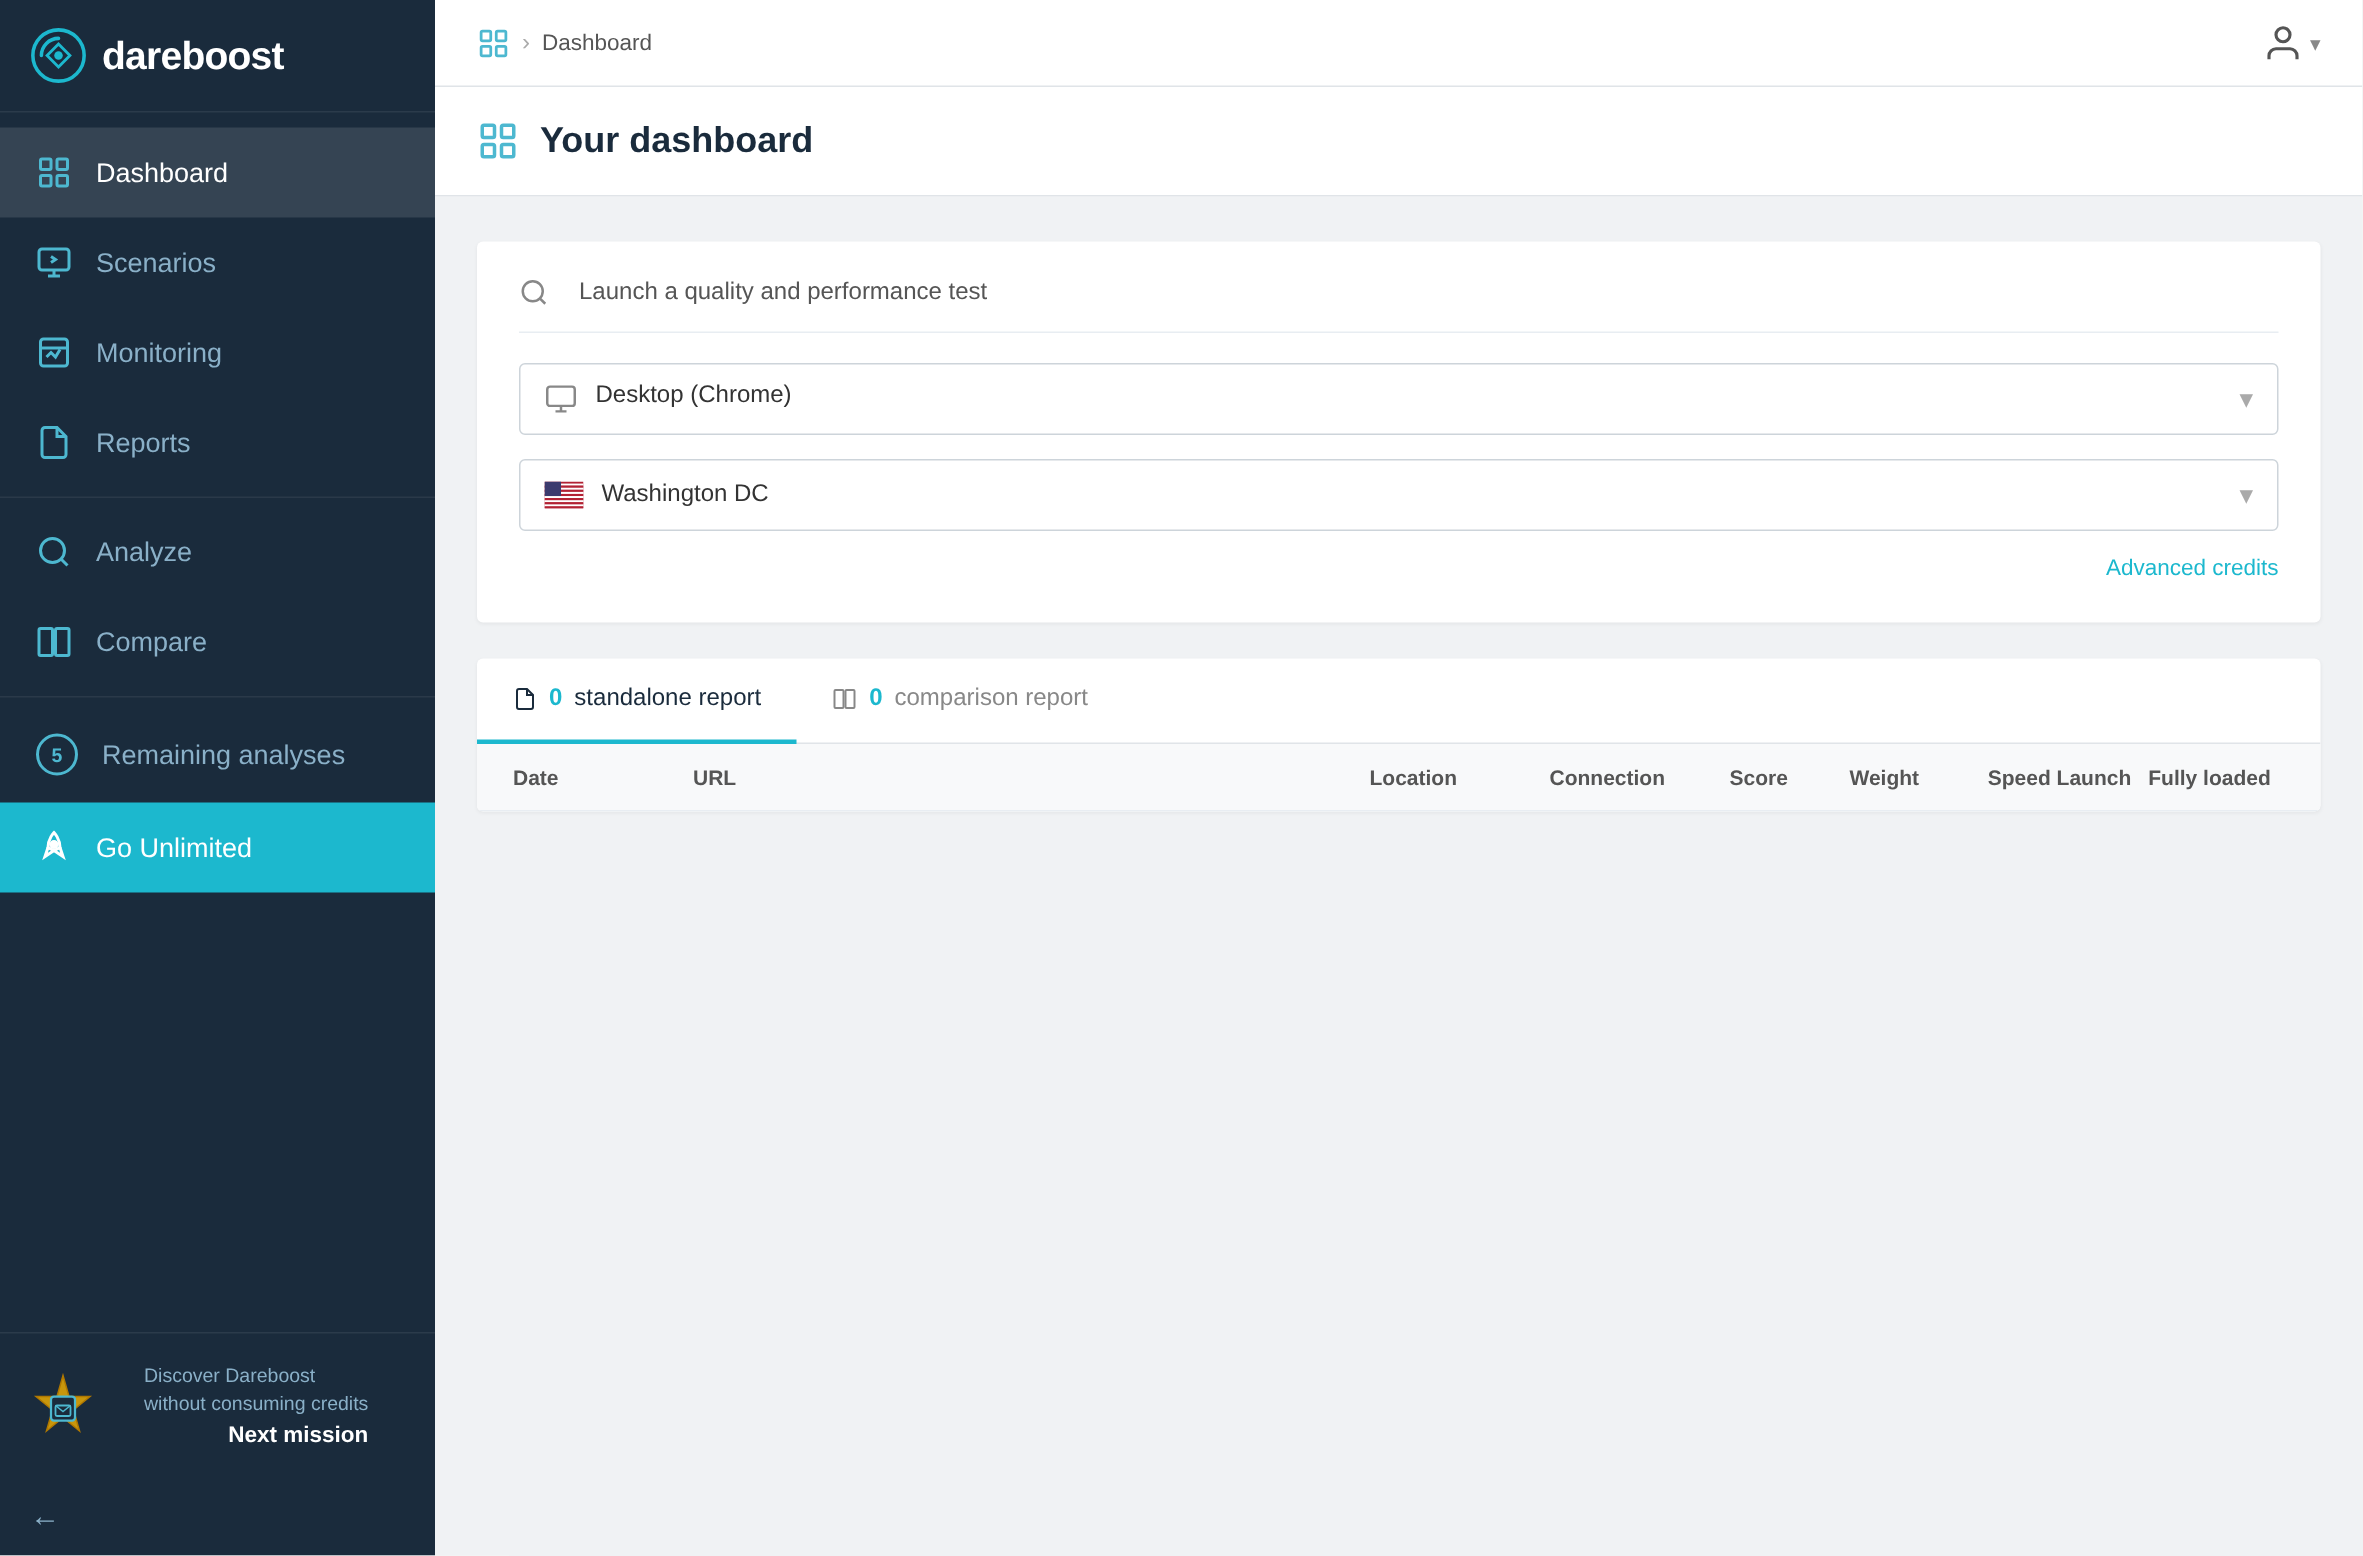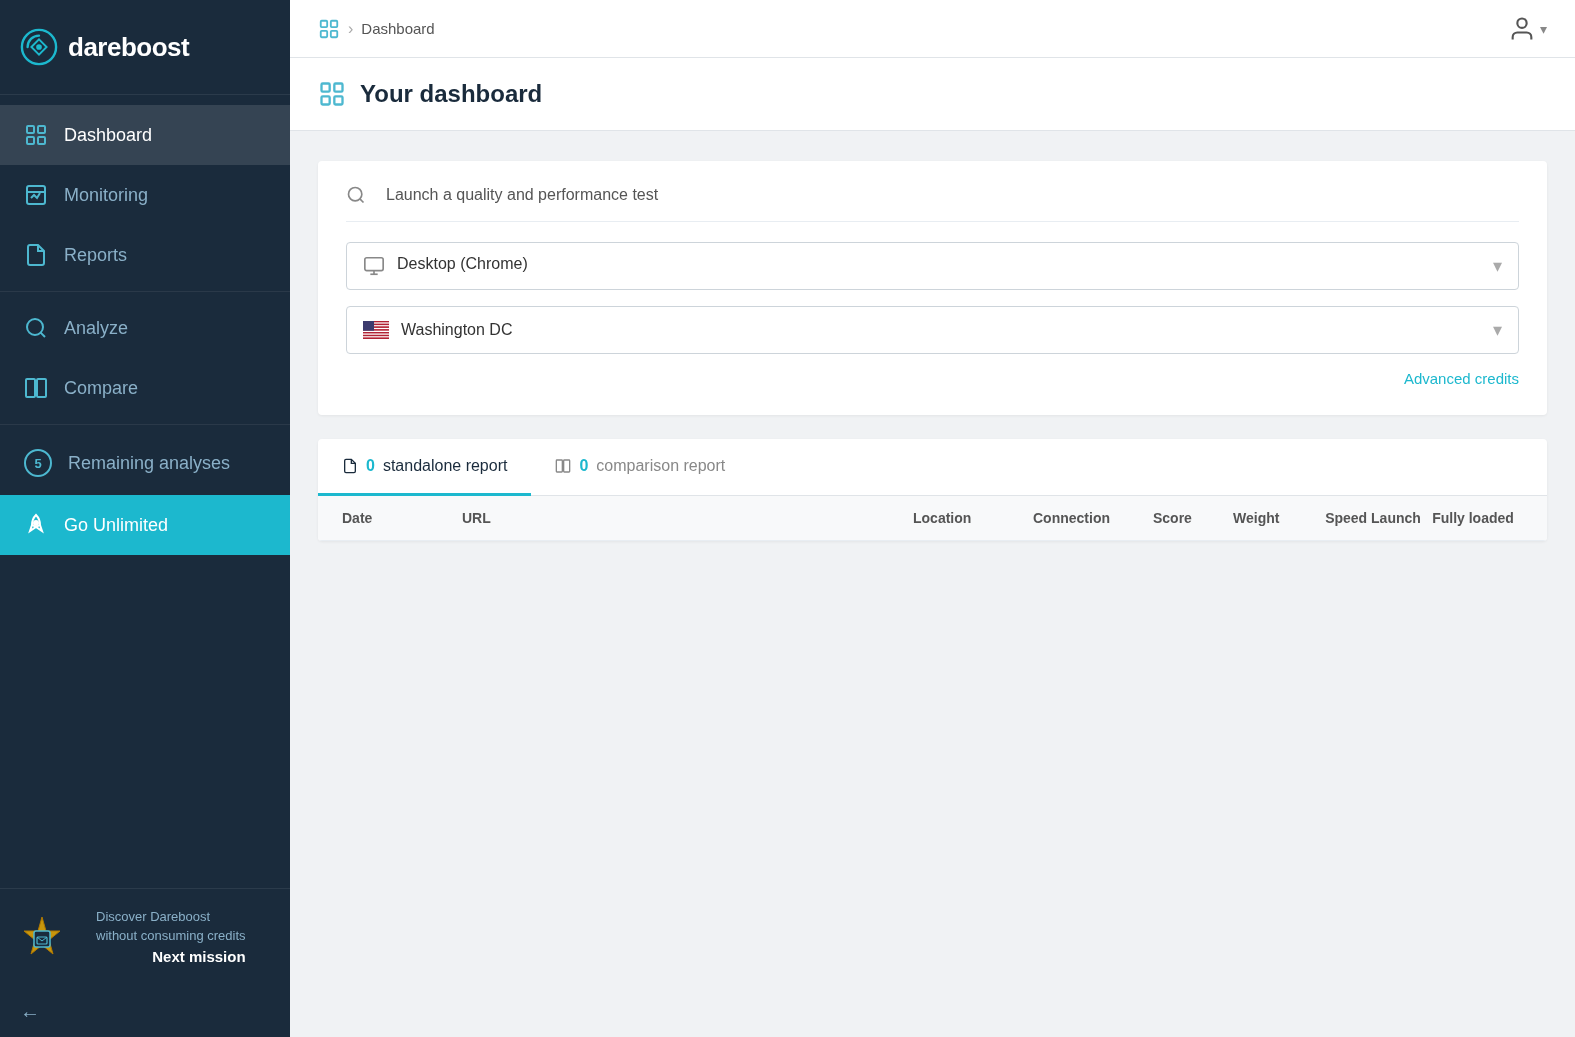--- a/index.html
+++ b/index.html
@@ -9,21 +9,21 @@
     #sidebar {
       width: 290px;
       min-width: 290px;
       background: #1a2b3c;
       display: flex;
       flex-direction: column;
       height: 100%;
     }
 
     #sidebar-logo {
-      padding: 28px 20px;
+      padding: 18px 20px;
       display: flex;
       align-items: center;
       gap: 10px;
       border-bottom: 1px solid rgba(255,255,255,0.08);
     }
 
     .logo-icon {
       width: 38px;
       height: 38px;
     }
@@ -405,20 +405,28 @@
     <div class="nav-item active">
       <svg class="nav-icon" viewBox="0 0 24 24" fill="none" stroke="currentColor" stroke-width="2">
         <rect x="3" y="3" width="7" height="7" rx="1"></rect>
         <rect x="14" y="3" width="7" height="7" rx="1"></rect>
         <rect x="3" y="14" width="7" height="7" rx="1"></rect>
         <rect x="14" y="14" width="7" height="7" rx="1"></rect>
       </svg>
       <span>Dashboard</span>
     </div>
 
+    <div class="nav-item">
+      <svg class="nav-icon" viewBox="0 0 24 24" fill="none" stroke="currentColor" stroke-width="2">
+        <rect x="2" y="3" width="20" height="14" rx="2"></rect>
+        <path d="M8 21 h8 M12 17 v4"></path>
+        <path d="M10 8 l3 2 -3 2"></path>
+      </svg>
+      <span>Scenarios</span>
+    </div>
 
     <div class="nav-item">
       <svg class="nav-icon" viewBox="0 0 24 24" fill="none" stroke="currentColor" stroke-width="2">
         <rect x="3" y="3" width="18" height="18" rx="2"></rect>
         <path d="M3 9 h18"></path>
         <path d="M7 15 l3-3 3 3 3-5"></path>
       </svg>
       <span>Monitoring</span>
     </div>
 

